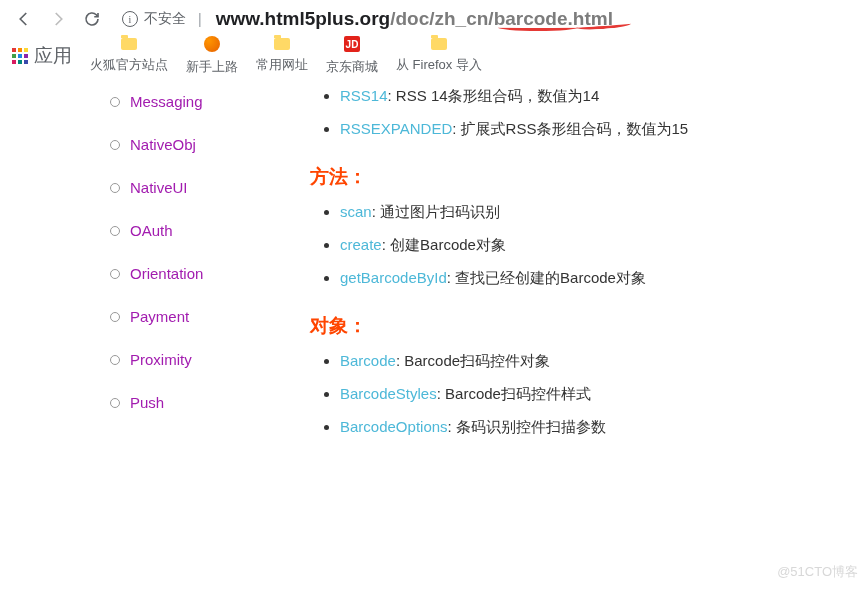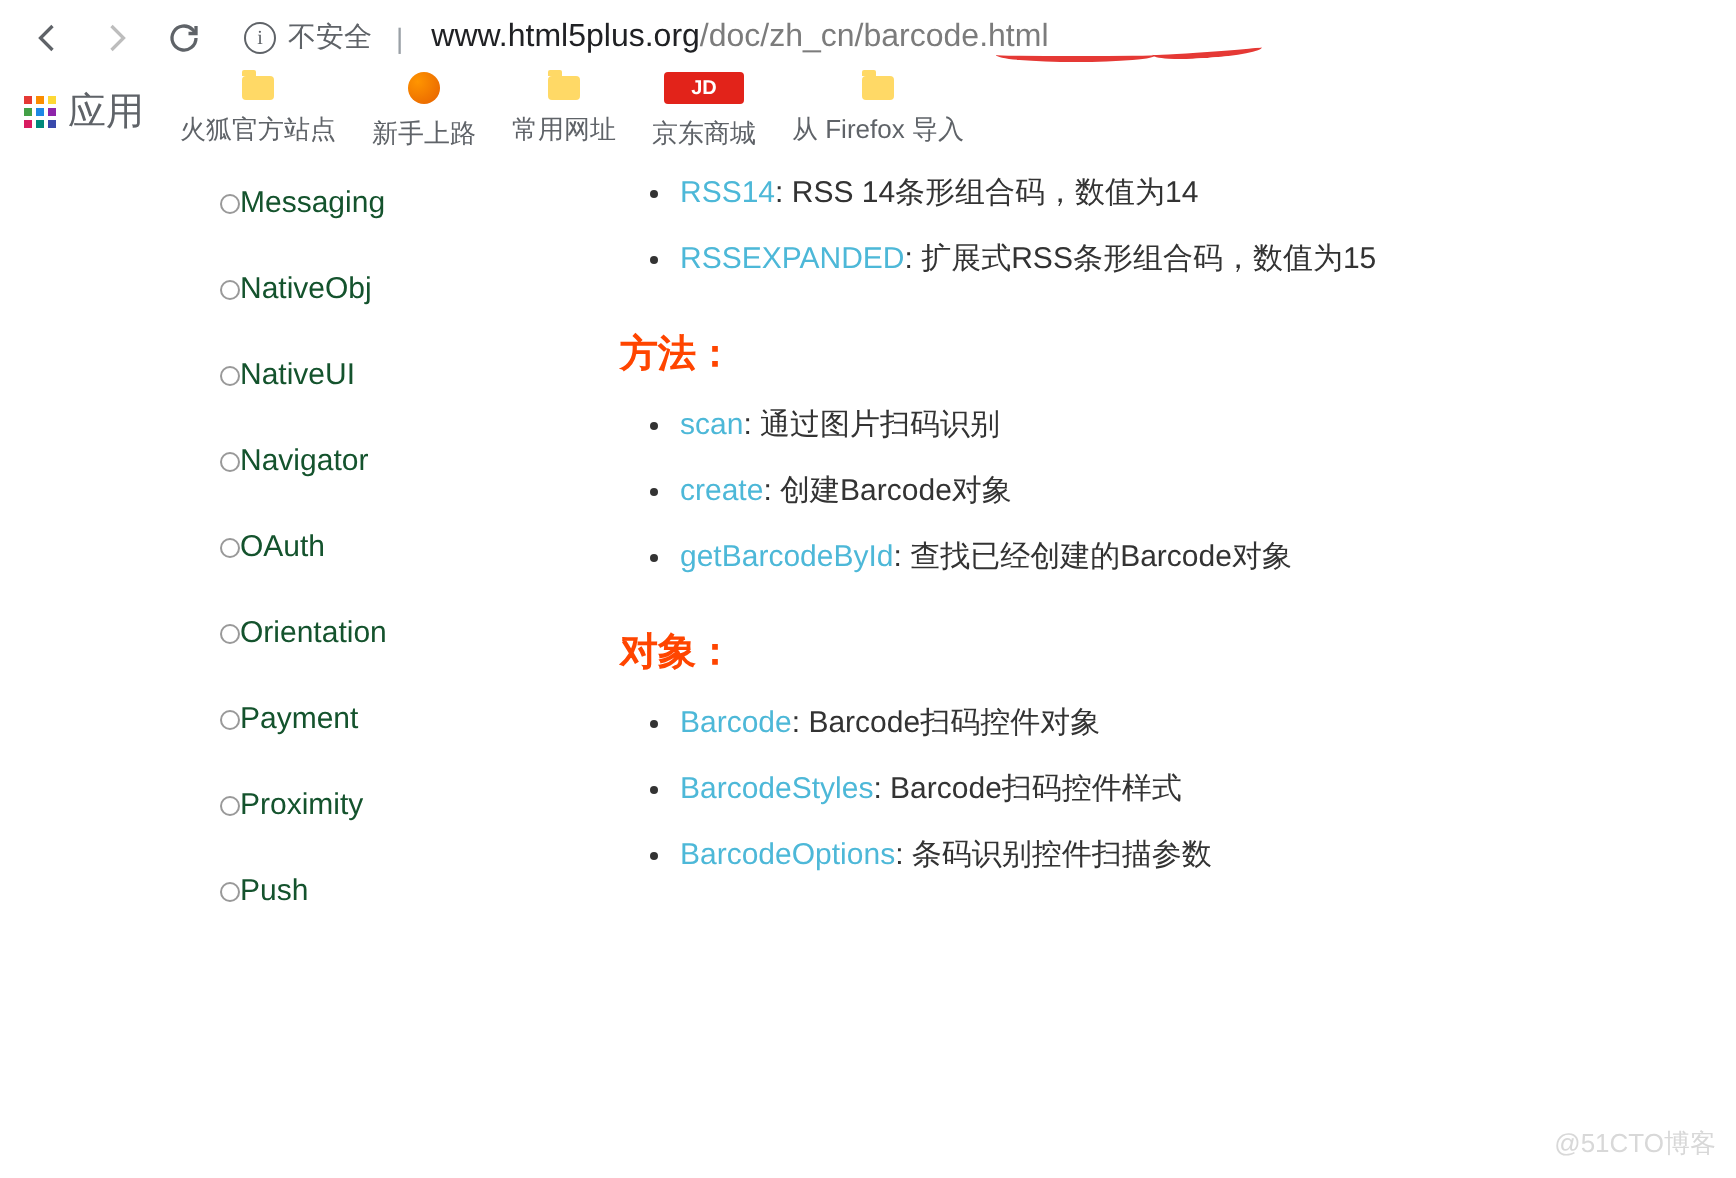--- a/index.html
+++ b/index.html
@@ -46,22 +46,23 @@
       align-items: center;
       justify-content: center;
       font-size: 10px;
       font-family: Georgia, serif;
     }
     .address-sep {
       color: #9aa0a6;
       padding: 0 4px 0 6px;
     }
     .url {
-      font-size: 16px;
+      font-size: 19px;
       color: #202124;
+      font-weight: bold;
     }
     .url .path { color: #7c7c7c; }
     .bookmarks {
       display: flex;
       align-items: center;
       padding: 6px 12px;
       height: 36px;
       gap: 18px;
     }
     .apps-btn {
@@ -108,21 +109,21 @@
       width: 7px; height: 3px;
       background: #ffd966;
       border-radius: 1px 1px 0 0;
     }
     .ff-icon {
       width: 16px; height: 16px;
       background: radial-gradient(circle at 30% 30%, #ff9500, #e66000);
       border-radius: 50%;
     }
     .jd-icon {
-      width: 40px; height: 16px;
+      width: 16px; height: 16px;
       background: #e2231a;
       color: #fff;
       font-size: 10px;
       font-weight: bold;
       display: flex;
       align-items: center;
       justify-content: center;
       border-radius: 2px;
     }
     .content {
@@ -130,22 +131,23 @@
       height: calc(589px - 74px);
     }
     .sidebar {
       width: 260px;
       padding: 6px 0 0 0;
     }
     .sidebar li {
       list-style: none;
       display: flex;
       align-items: center;
+      gap: 10px;
       padding: 13px 0 13px 110px;
-      color: #14532d;
+      color: #a21caf;
       font-size: 15px;
     }
     .circle {
       width: 10px;
       height: 10px;
       border: 1.5px solid #999;
       border-radius: 50%;
       flex-shrink: 0;
     }
     .main {
@@ -264,24 +266,20 @@
     <li>
         <span class="circle"></span>
         <span>NativeObj</span>
       </li>
     <li>
         <span class="circle"></span>
         <span>NativeUI</span>
       </li>
     <li>
         <span class="circle"></span>
-        <span>Navigator</span>
-      </li>
-    <li>
-        <span class="circle"></span>
         <span>OAuth</span>
       </li>
     <li>
         <span class="circle"></span>
         <span>Orientation</span>
       </li>
     <li>
         <span class="circle"></span>
         <span>Payment</span>
       </li>

